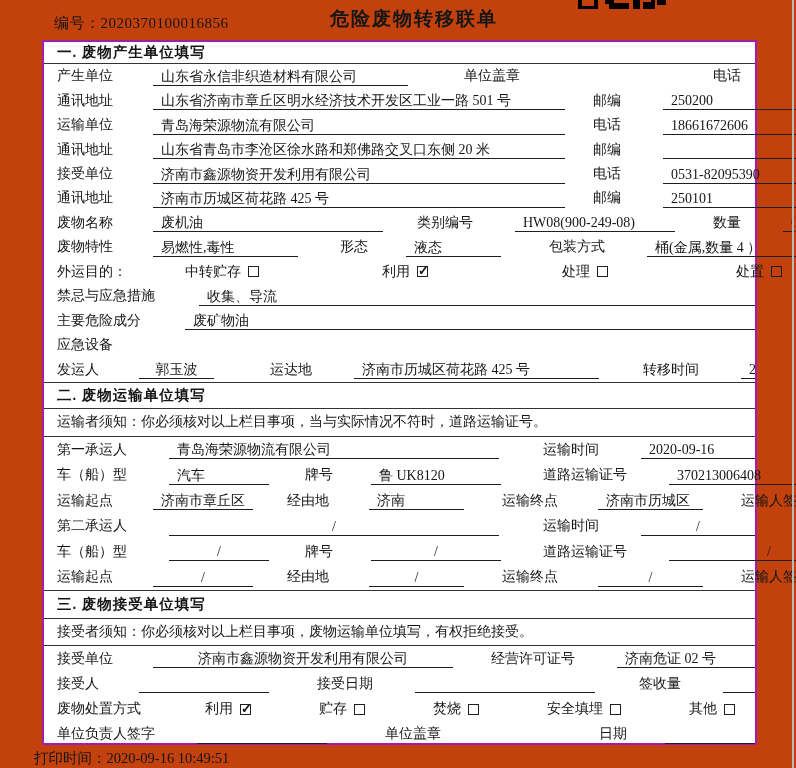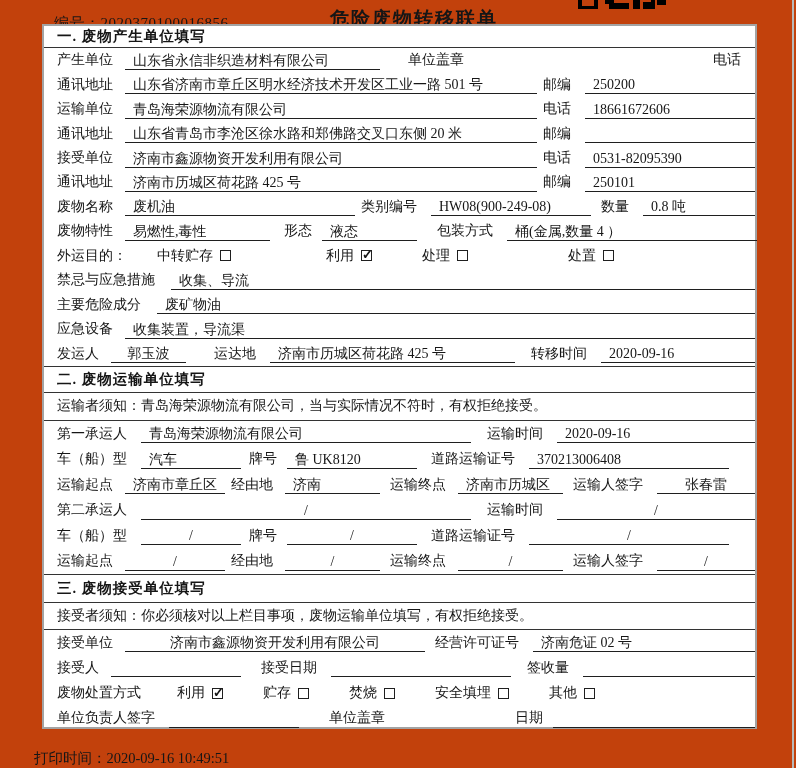--- a/index.html
+++ b/index.html
@@ -5,31 +5,31 @@
   * { margin:0; padding:0; box-sizing:border-box; }
   html,body { width:796px; height:768px; background:#ffffff; overflow:hidden; }
   body { font-family:"Liberation Serif","DejaVu Serif",serif; color:#161616; font-size:14px; }
   .page { position:relative; width:796px; height:768px; background:#c2410c; }
 
   .serial { position:absolute; left:54px; top:14px; font-size:15px; letter-spacing:.5px; }
   .doc-title { position:absolute; left:330px; top:6px; font-size:19px; font-weight:bold; letter-spacing:2px; }
   .qr-frag { position:absolute; left:578px; top:0; }
   .window-edge { position:absolute; right:2px; top:0; bottom:0; width:2px; background:#b9b9b9; }
 
-  .form { position:absolute; left:42px; top:24px; width:715px; height:705px; border:2px solid #a3a3a3; background:#fff; }
+  .form { position:absolute; left:42px; top:40px; width:715px; height:705px; border:2px solid #a21caf; background:#fff; }
 
   .sec-header { font-weight:bold; font-size:14.5px; padding-left:13px; display:flex; align-items:center;
                 border-bottom:1px solid #333; letter-spacing:1px; }
   .h1 { height:22px; }
   .h2 { height:27px; border-top:1px solid #333; }
   .h3 { height:29px; border-top:1px solid #333; }
   .notice-row { display:flex; align-items:center; padding-left:13px; border-bottom:1px solid #333; }
   .n2 { height:28px; } .n3 { height:27px; }
 
-  .row { display:flex; align-items:center; padding-left:13px; }
+  .row { display:flex; align-items:center; padding-left:13px;gap:28px; }
   .s1 .row { height:24.46px; }
   .s2 .row { height:25.5px; }
   .s3 .row { height:25.25px; }
 
   .lbl { white-space:nowrap; flex:0 0 auto; margin-right:8px; }
   .u { border-bottom:1px solid #1f1f1f; padding:0 4px 1px 8px; white-space:nowrap; overflow:hidden;
        flex:0 0 auto; height:19px; line-height:19px; }
   .u.c { text-align:center; padding-left:4px;font-family:Liberation Serif, serif; }
   .u.grow { flex:1 1 auto; }
 
@@ -42,21 +42,21 @@
 
   
   .w60{width:60px}.w76{width:76px}.w90{width:90px}.w104{width:104px}.w46{width:46px}.w48{width:48px}
   .w34{width:34px}.w30{width:30px}.w62{width:62px}.w106{width:106px}.w92{width:92px}.w58{width:58px}
   .uw255{width:255px}.uw412{width:412px}.uw170{width:170px}.uw230{width:230px}.uw160{width:160px}
   .uw145{width:145px}.uw95{width:95px}.uw250{width:250px}.uw75{width:75px}.uw245{width:245px}
   .uw330{width:330px}.uw100{width:100px}.uw130{width:130px}.uw200{width:200px}.uw105{width:105px}
   .uw300{width:300px}.uw180{width:180px}
   .ml6{margin-left:6px}.ml8{margin-left:8px}.ml10{margin-left:10px}.ml12{margin-left:16px}.ml14{margin-left:14px}
   .ml16{margin-left:16px}.ml20{margin-left:20px}.ml22{margin-left:22px}.ml28{margin-left:28px}.ml30{margin-left:30px}
-  .ml40{margin-left:40px}.ml85{margin-left:50px}.ml95{margin-left:95px}.ml100{margin-left:100px}.ml120{margin-left:120px}
+  .ml40{margin-left:40px}.ml85{margin-left:106px}.ml95{margin-left:95px}.ml100{margin-left:100px}.ml120{margin-left:120px}
   .mla{margin-left:auto}
 </style>
 </head>
 <body>
 
 <div class="page">
 
   <div class="serial"><span>编号：</span><span>2020370100016856</span></div>
 
   <div class="doc-title">危险废物转移联单</div>
@@ -163,36 +163,35 @@
         <span class="u grow">收集、导流</span>
       </div>
 
       <div class="row">
         <span class="lbl w92">主要危险成分</span>
         <span class="u grow">废矿物油</span>
       </div>
 
       <div class="row">
         <span class="lbl w60">应急设备</span>
-        <span class="u grow">收集装置，导流渠</span>
       </div>
 
       <div class="row">
         <span class="lbl w46">发运人</span>
         <span class="u uw75 c">郭玉波</span>
         <span class="lbl w48 ml28">运达地</span>
         <span class="u uw245">济南市历城区荷花路 425 号</span>
         <span class="lbl w62 ml12">转移时间</span>
         <span class="u grow">2020-09-16</span>
       </div>
     </div>
 
     <div class="s2">
       <div class="sec-header h2">二. 废物运输单位填写</div>
-      <div class="notice-row n2">运输者须知：青岛海荣源物流有限公司，当与实际情况不符时，有权拒绝接受。</div>
+      <div class="notice-row n2">运输者须知：你必须核对以上栏目事项，当与实际情况不符时，道路运输证号。</div>
 
       <div class="row">
         <span class="lbl w76">第一承运人</span>
         <span class="u uw330">青岛海荣源物流有限公司</span>
         <span class="lbl w62 ml16">运输时间</span>
         <span class="u grow">2020-09-16</span>
       </div>
 
       <div class="row">
         <span class="lbl w76">车（船）型</span>

